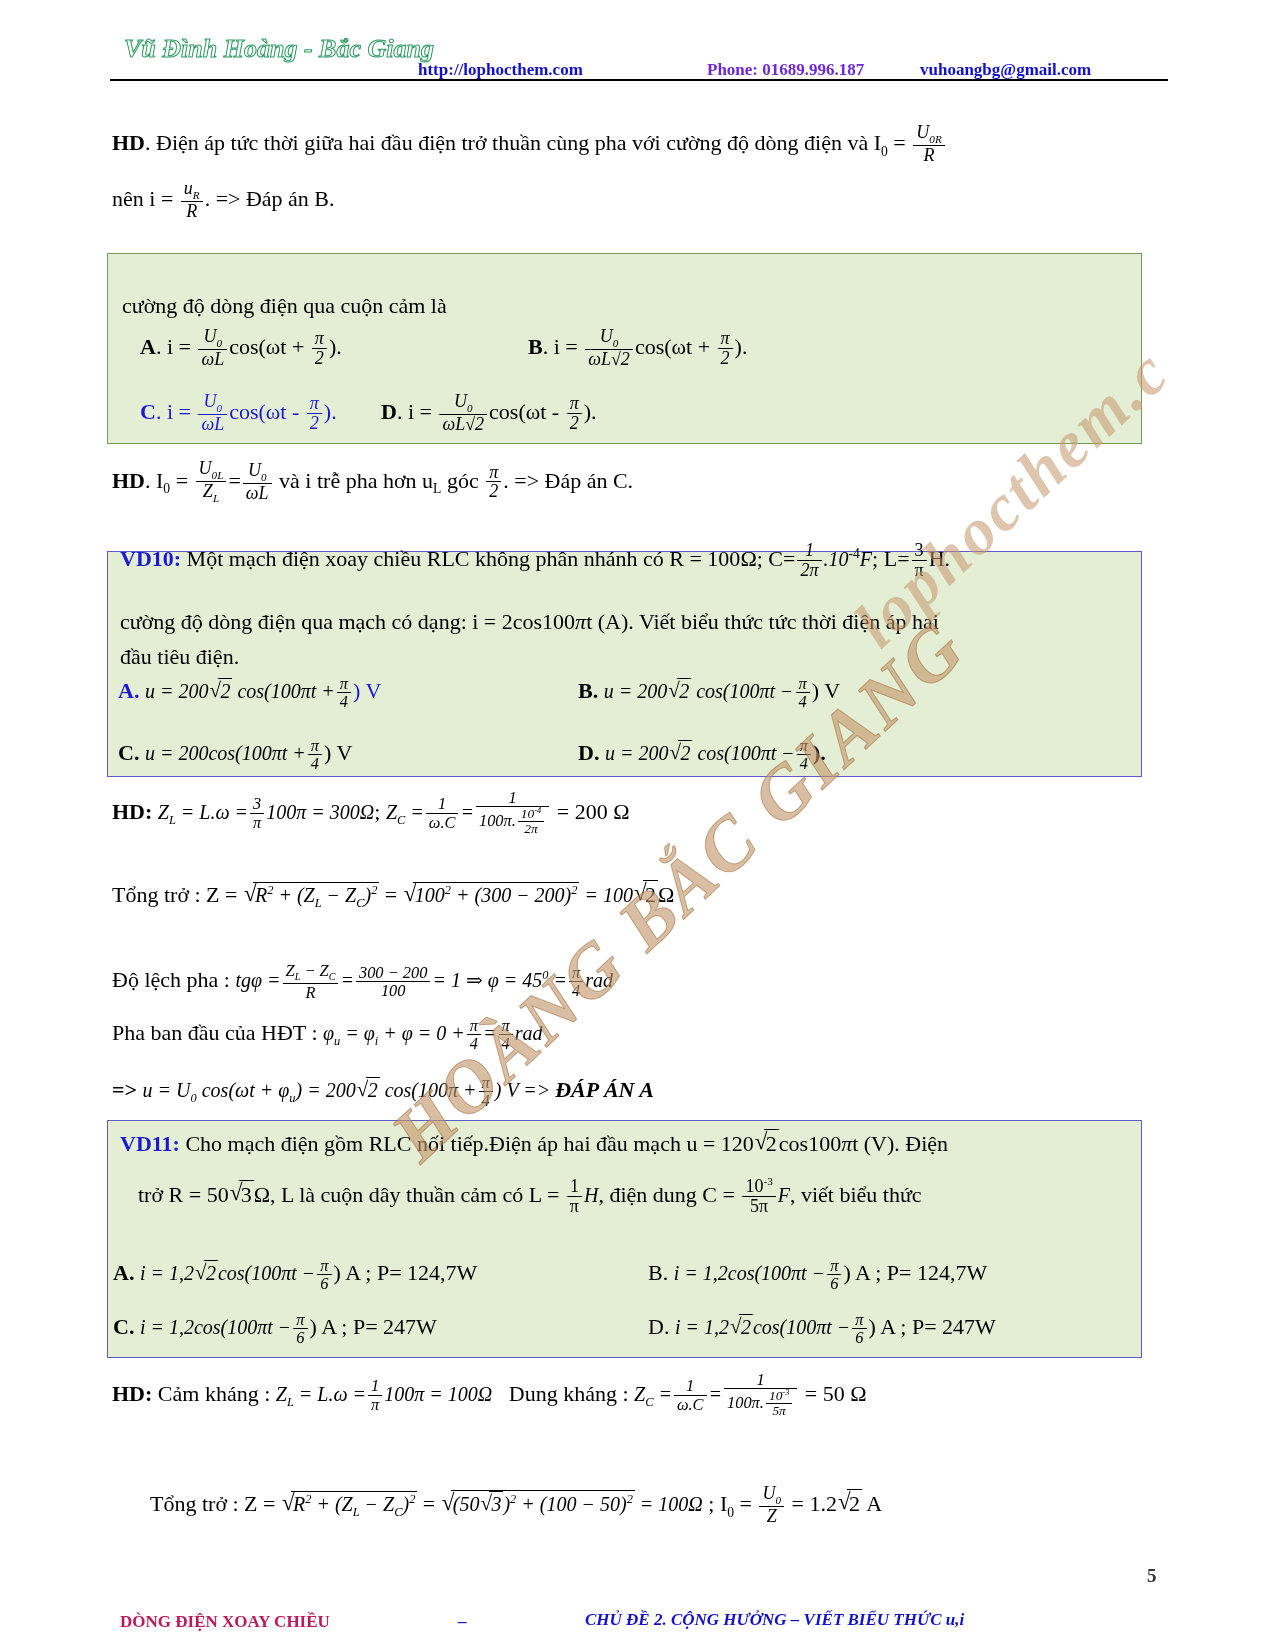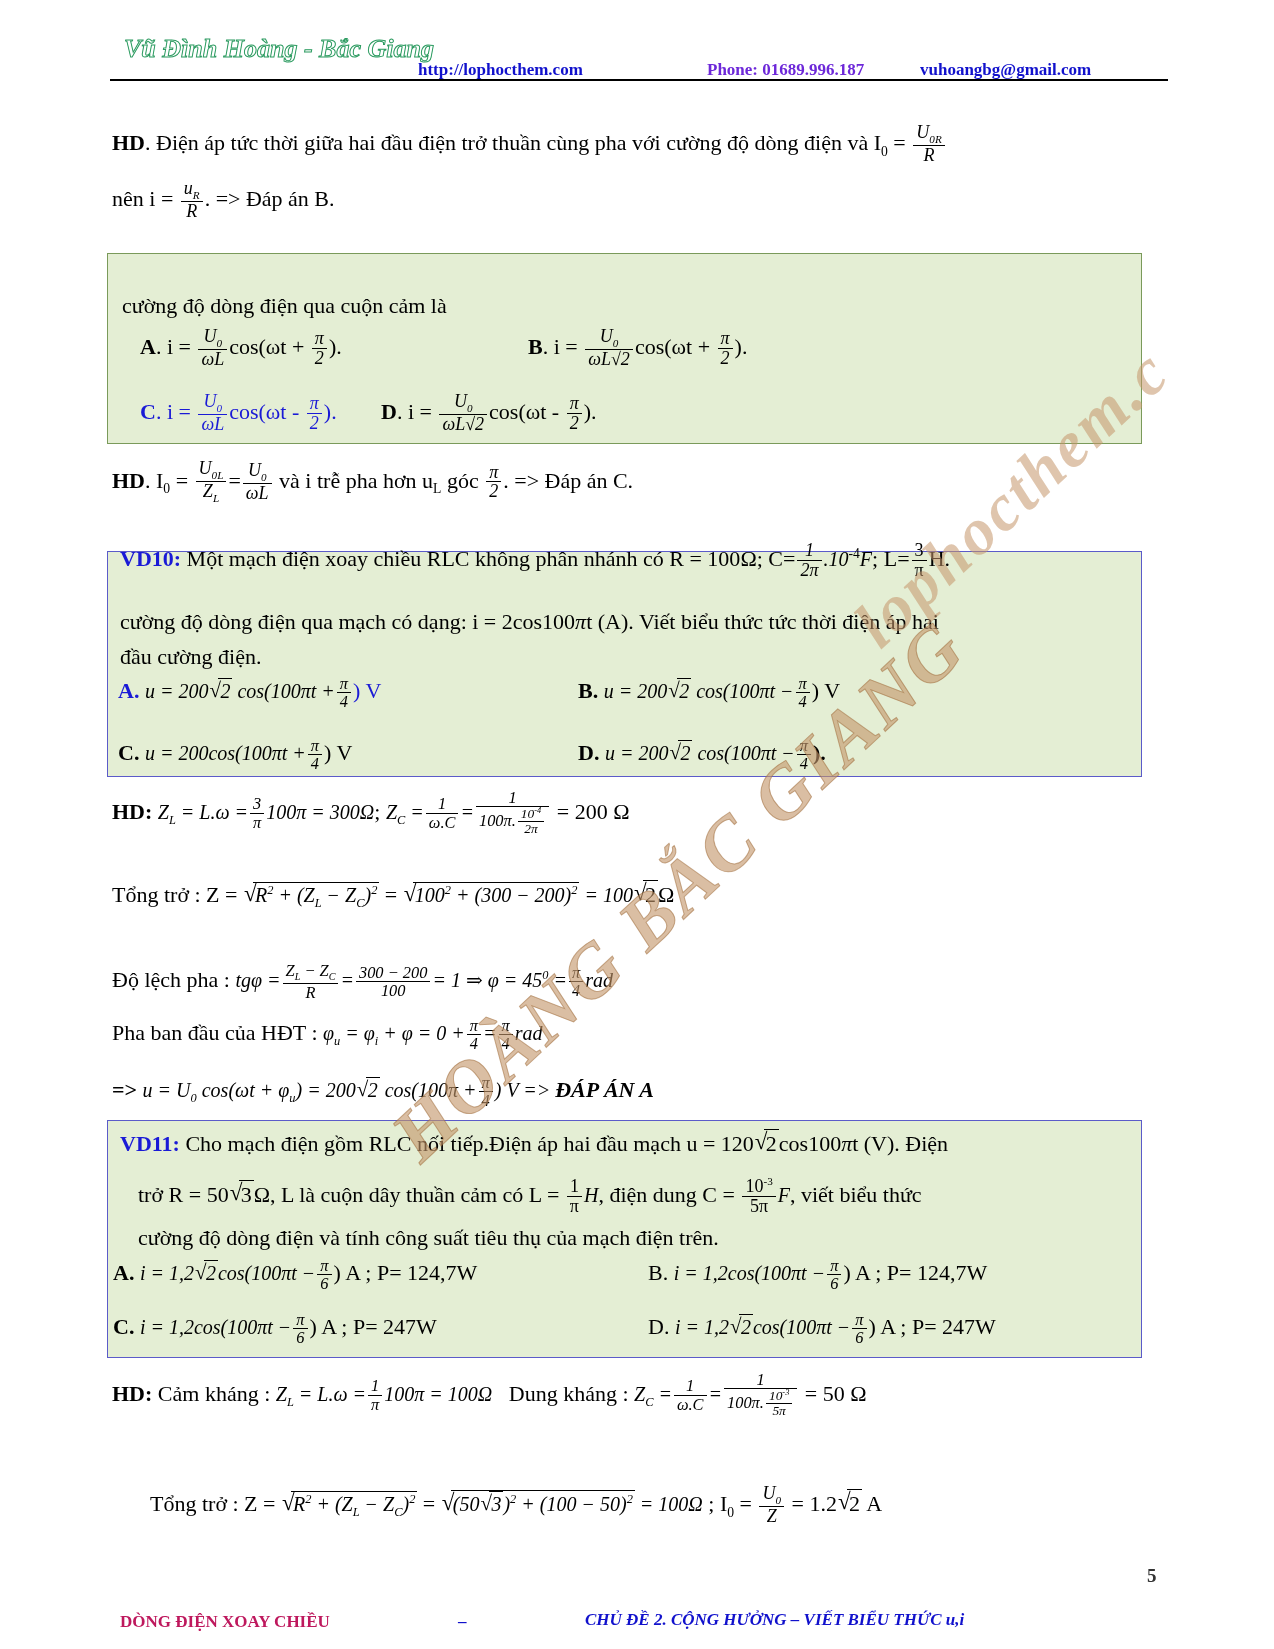--- a/index.html
+++ b/index.html
@@ -171,21 +171,21 @@
 
   <div class="box blue-b" style="left:107px;top:551px;width:1035px;height:226px;"></div>
 
   <div class="txt" style="left:120px;top:542px;">
     <span class="b blue">VD10:</span>
     <span>Một mạch điện xoay chiều RLC không phân nhánh có R = 100</span><span>Ω</span><span>; C=</span><span class="frac it"><span class="num">1</span><span class="den">2π</span></span><span class="mathit">.10</span><sup>-4</sup><span class="mathit">F</span><span>; L=</span><span class="frac"><span class="num">3</span><span class="den it">π</span></span><span>H.</span>
   </div>
   <div class="txt" style="left:120px;top:608px;">
     <span>cường độ dòng điện qua mạch có dạng: i = 2cos100</span><span class="i">π</span><span>t (A). Viết biểu thức tức thời  điện áp hai</span>
   </div>
-  <div class="txt" style="left:120px;top:643px;">đầu cường điện.</div>
+  <div class="txt" style="left:120px;top:643px;">đầu tiêu điện.</div>
 
   <div class="txt blue" style="left:118px;top:676px;">
     <span class="b">A.</span>
     <span class="mathit" style="color:#000;"><span>u = 200</span><span class="rad"><span class="bar">2</span></span> <span>cos(100πt +</span><span class="frac it"><span class="num">π</span><span class="den">4</span></span></span><span style="font-style:normal;">) V</span>
   </div>
 
   <div class="txt" style="left:578px;top:676px;">
     <span class="b">B.</span>
     <span class="mathit"><span>u = 200</span><span class="rad"><span class="bar">2</span></span> <span>cos(100πt −</span><span class="frac it"><span class="num">π</span><span class="den">4</span></span></span><span>) V</span>
   </div>
@@ -233,21 +233,20 @@
 
   <div class="txt" style="left:120px;top:1129px;">
     <span class="b blue">VD11:</span>
     <span>Cho mạch điện gồm RLC nối tiếp.Điện áp hai đầu mạch  u = 120</span><span class="rad"><span class="bar">2</span></span><span>cos100</span><span class="i">π</span><span>t (V). Điện</span>
   </div>
 
   <div class="txt" style="left:138px;top:1177px;">
     <span>trở R = 50</span><span class="rad"><span class="bar">3</span></span><span>Ω, L là cuộn dây thuần cảm có  L = </span><span class="frac"><span class="num">1</span><span class="den it">π</span></span><span class="mathit">H</span><span>, điện dung C = </span><span class="frac"><span class="num"><span>10</span><sup>-3</sup></span><span class="den it">5π</span></span><span class="mathit">F</span><span>, viết biểu thức</span>
   </div>
 
-  <div class="txt" style="left:138px;top:1224px;">cường độ dòng điện và tính công suất tiêu thụ của mạch điện  trên.</div>
 
   <div class="txt" style="left:113px;top:1258px;">
     <span class="b">A.</span>
     <span class="mathit"><span>i = 1,2</span><span class="rad"><span class="bar">2</span></span><span>cos(100πt −</span><span class="frac"><span class="num">π</span><span class="den">6</span></span></span><span>)  A ; P= 124,7W</span>
   </div>
 
   <div class="txt" style="left:648px;top:1258px;">
     <span>B.</span>
     <span class="mathit"><span>i = 1,2</span><span>cos(100πt −</span><span class="frac"><span class="num">π</span><span class="den">6</span></span></span><span>)  A ; P= 124,7W</span>
   </div>

